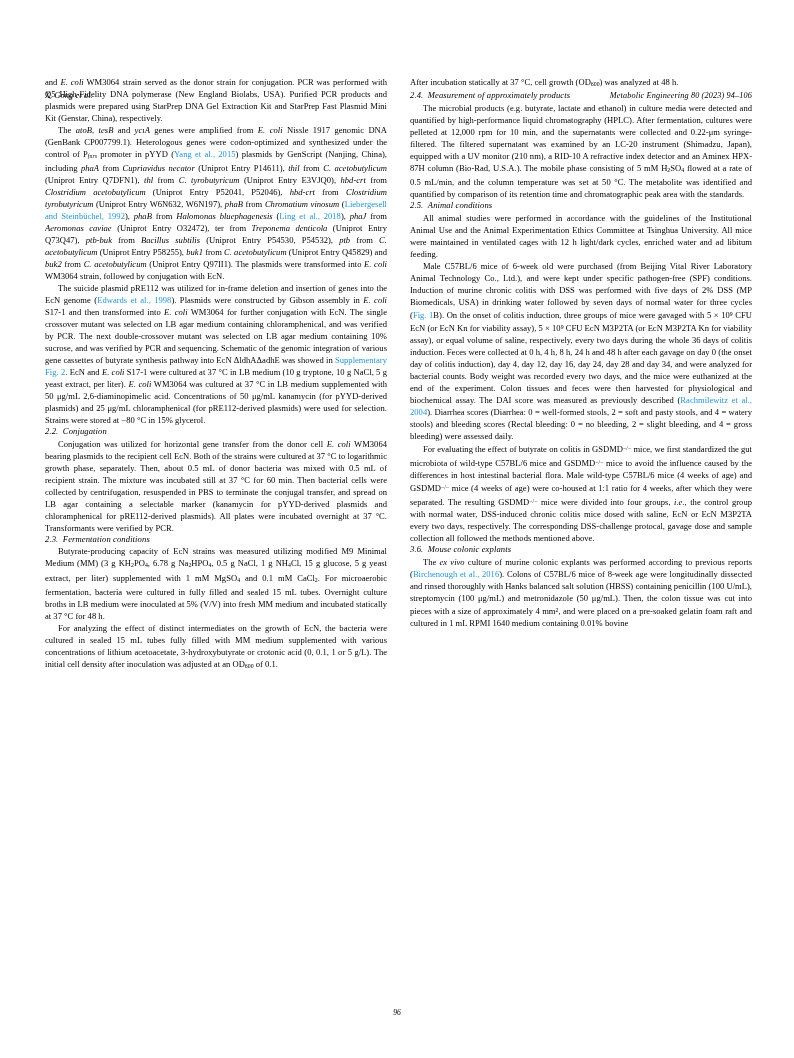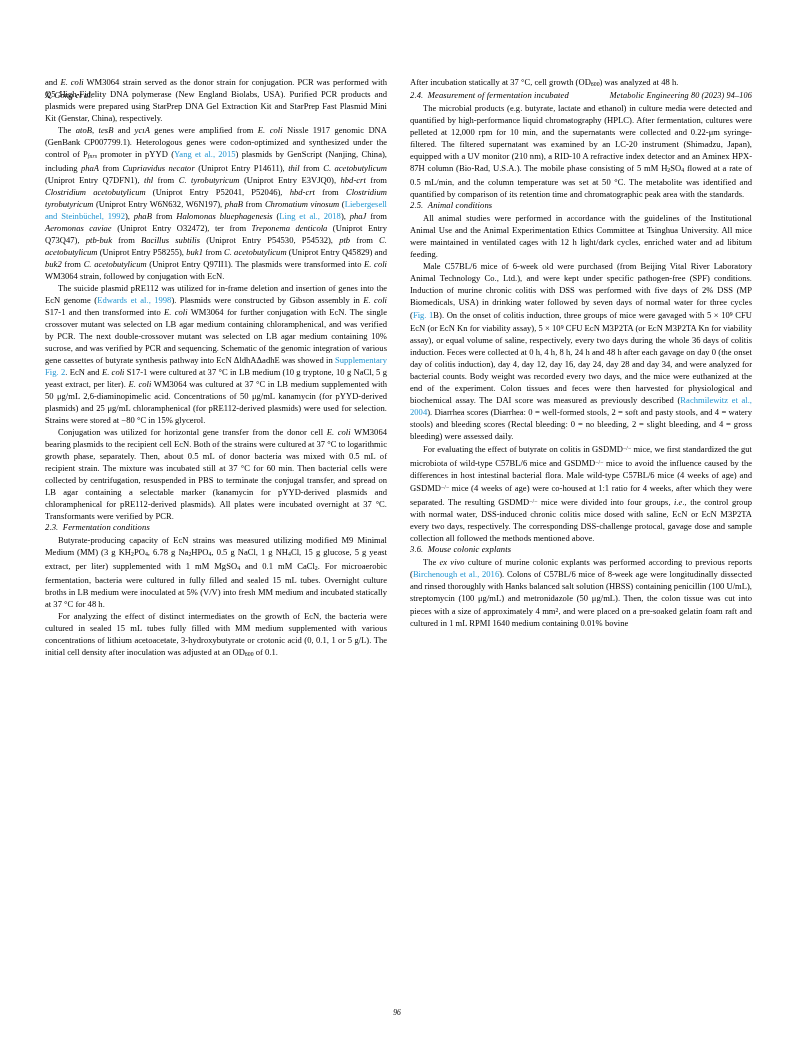--- a/index.html
+++ b/index.html
@@ -106,36 +106,37 @@
   <div class="columns">
 
     <div class="col">
 
       <p class="para"><span>and </span><i>E. coli</i><span> WM3064 strain served as the donor strain for conjugation. PCR was performed with Q5 High-Fidelity DNA polymerase (New England Biolabs, USA). Purified PCR products and plasmids were prepared using StarPrep DNA Gel Extraction Kit and StarPrep Fast Plasmid Mini Kit (Genstar, China), respectively.</span></p>
 
       <p class="para indent"><span>The </span><i>atoB</i><span>, </span><i>tesB</i><span> and </span><i>ycıA</i><span> genes were amplified from </span><i>E. coli</i><span> Nissle 1917 genomic DNA (GenBank CP007799.1). Heterologous genes were codon-optimized and synthesized under the control of P</span><sub><i>fnrs</i></sub><span> promoter in pYYD (</span><span class="ref">Yang et al., 2015</span><span>) plasmids by GenScript (Nanjing, China), including </span><i>phaA</i><span> from </span><i>Cupriavidus necator</i><span> (Uniprot Entry P14611), </span><i>thil</i><span> from </span><i>C. acetobutylicum</i><span> (Uniprot Entry Q7DFN1), </span><i>thl</i><span> from </span><i>C. tyrobutyricum</i><span> (Uniprot Entry E3VJQ0), </span><i>hbd-crt</i><span> from </span><i>Clostridium acetobutylicum</i><span> (Uniprot Entry P52041, P52046), </span><i>hbd-crt</i><span> from </span><i>Clostridium tyrobutyricum</i><span> (Uniprot Entry W6N632, W6N197), </span><i>phaB</i><span> from </span><i>Chromatium vinosum</i><span> (</span><span class="ref">Liebergesell and Steinbüchel, 1992</span><span>), </span><i>phaB</i><span> from </span><i>Halomonas bluephagenesis</i><span> (</span><span class="ref">Ling et al., 2018</span><span>), </span><i>phaJ</i><span> from </span><i>Aeromonas caviae</i><span> (Uniprot Entry O32472), ter from </span><i>Treponema denticola</i><span> (Uniprot Entry Q73Q47), </span><i>ptb-buk</i><span> from </span><i>Bacillus subtilis</i><span> (Uniprot Entry P54530, P54532), </span><i>ptb</i><span> from </span><i>C. acetobutylicum</i><span> (Uniprot Entry P58255), </span><i>buk1</i><span> from </span><i>C. acetobutylicum</i><span> (Uniprot Entry Q45829) and </span><i>buk2</i><span> from </span><i>C. acetobutylicum</i><span> (Uniprot Entry Q97II1). The plasmids were transformed into </span><i>E. coli</i><span> WM3064 strain, followed by conjugation with EcN.</span></p>
 
       <p class="para indent"><span>The suicide plasmid pRE112 was utilized for in-frame deletion and insertion of genes into the EcN genome (</span><span class="ref">Edwards et al., 1998</span><span>). Plasmids were constructed by Gibson assembly in </span><i>E. coli</i><span> S17-1 and then transformed into </span><i>E. coli</i><span> WM3064 for further conjugation with EcN. The single crossover mutant was selected on LB agar medium containing chloramphenical, and was verified by PCR. The next double-crossover mutant was selected on LB agar medium containing 10% sucrose, and was verified by PCR and sequencing. Schematic of the genomic integration of various gene cassettes of butyrate synthesis pathway into EcN ΔldhAΔadhE was showed in </span><span class="ref">Supplementary Fig. 2</span><span>. EcN and </span><i>E. coli</i><span> S17-1 were cultured at 37 °C in LB medium (10 g tryptone, 10 g NaCl, 5 g yeast extract, per liter). </span><i>E. coli</i><span> WM3064 was cultured at 37 °C in LB medium supplemented with 50 μg/mL 2,6-diaminopimelic acid. Concentrations of 50 μg/mL kanamycin (for pYYD-derived plasmids) and 25 μg/mL chloramphenical (for pRE112-derived plasmids) were used for selection. Strains were stored at −80 °C in 15% glycerol.</span></p>
 
+      <h3 class="section gap-sec-before"><span class="num">2.2.</span>&nbsp;&nbsp;<span>Conjugation</span></h3>
 
       <p class="para indent gap-sec-after"><span>Conjugation was utilized for horizontal gene transfer from the donor cell </span><i>E. coli</i><span> WM3064 bearing plasmids to the recipient cell EcN. Both of the strains were cultured at 37 °C to logarithmic growth phase, separately. Then, about 0.5 mL of donor bacteria was mixed with 0.5 mL of recipient strain. The mixture was incubated still at 37 °C for 60 min. Then bacterial cells were collected by centrifugation, resuspended in PBS to terminate the conjugal transfer, and spread on LB agar containing a selectable marker (kanamycin for pYYD-derived plasmids and chloramphenical for pRE112-derived plasmids). All plates were incubated overnight at 37 °C. Transformants were verified by PCR.</span></p>
 
       <h3 class="section gap-sec-before"><span class="num">2.3.</span>&nbsp;&nbsp;<span>Fermentation conditions</span></h3>
 
       <p class="para indent gap-sec-after"><span>Butyrate-producing capacity of EcN strains was measured utilizing modified M9 Minimal Medium (MM) (3 g KH</span><sub>2</sub><span>PO</span><sub>4</sub><span>, 6.78 g Na</span><sub>2</sub><span>HPO</span><sub>4</sub><span>, 0.5 g NaCl, 1 g NH</span><sub>4</sub><span>Cl, 15 g glucose, 5 g yeast extract, per liter) supplemented with 1 mM MgSO</span><sub>4</sub><span> and 0.1 mM CaCl</span><sub>2</sub><span>. For microaerobic fermentation, bacteria were cultured in fully filled and sealed 15 mL tubes. Overnight culture broths in LB medium were inoculated at 5% (V/V) into fresh MM medium and incubated statically at 37 °C for 48 h.</span></p>
 
       <p class="para indent"><span>For analyzing the effect of distinct intermediates on the growth of EcN, the bacteria were cultured in sealed 15 mL tubes fully filled with MM medium supplemented with various concentrations of lithium acetoacetate, 3-hydroxybutyrate or crotonic acid (0, 0.1, 1 or 5 g/L). The initial cell density after inoculation was adjusted at an OD</span><sub>600</sub><span> of 0.1.</span></p>
 
     </div>
 
     <div class="col">
 
       <p class="para"><span>After incubation statically at 37 °C, cell growth (OD</span><sub>600</sub><span>) was analyzed at 48 h.</span></p>
 
-      <h3 class="section gap-sec-before"><span class="num">2.4.</span>&nbsp;&nbsp;<span>Measurement of fermentation incubated</span></h3>
+      <h3 class="section gap-sec-before"><span class="num">2.4.</span>&nbsp;&nbsp;<span>Measurement of approximately products</span></h3>
 
       <p class="para indent gap-sec-after"><span>The microbial products (e.g. butyrate, lactate and ethanol) in culture media were detected and quantified by high-performance liquid chromatography (HPLC). After fermentation, cultures were pelleted at 12,000 rpm for 10 min, and the supernatants were collected and 0.22-μm syringe-filtered. The filtered supernatant was examined by an LC-20 instrument (Shimadzu, Japan), equipped with a UV monitor (210 nm), a RID-10 A refractive index detector and an Aminex HPX-87H column (Bio-Rad, U.S.A.). The mobile phase consisting of 5 mM H</span><sub>2</sub><span>SO</span><sub>4</sub><span> flowed at a rate of 0.5 mL/min, and the column temperature was set at 50 °C. The metabolite was identified and quantified by comparison of its retention time and chromatographic peak area with the standards.</span></p>
 
       <h3 class="section gap-sec-before"><span class="num">2.5.</span>&nbsp;&nbsp;<span>Animal conditions</span></h3>
 
       <p class="para indent gap-sec-after"><span>All animal studies were performed in accordance with the guidelines of the Institutional Animal Use and the Animal Experimentation Ethics Committee at Tsinghua University. All mice were maintained in ventilated cages with 12 h light/dark cycles, enriched water and ad libitum feeding.</span></p>
 
       <p class="para indent"><span>Male C57BL/6 mice of 6-week old were purchased (from Beijing Vital River Laboratory Animal Technology Co., Ltd.), and were kept under specific pathogen-free (SPF) conditions. Induction of murine chronic colitis with DSS was performed with five days of 2% DSS (MP Biomedicals, USA) in drinking water followed by seven days of normal water for three cycles (</span><span class="ref">Fig. 1</span><span>B). On the onset of colitis induction, three groups of mice were gavaged with 5 × 10</span><sup>9</sup><span> CFU EcN (or EcN Kn for viability assay), 5 × 10</span><sup>9</sup><span> CFU EcN M3P2TA (or EcN M3P2TA Kn for viability assay), or equal volume of saline, respectively, every two days during the whole 36 days of colitis induction. Feces were collected at 0 h, 4 h, 8 h, 24 h and 48 h after each gavage on day 0 (the onset day of colitis induction), day 4, day 12, day 16, day 24, day 28 and day 34, and were analyzed for bacterial counts. Body weight was recorded every two days, and the mice were euthanized at the end of the experiment. Colon tissues and feces were then harvested for physiological and biochemical assay. The DAI score was measured as previously described (</span><span class="ref">Rachmilewitz et al., 2004</span><span>). Diarrhea scores (Diarrhea: 0 = well-formed stools, 2 = soft and pasty stools, and 4 = watery stools) and bleeding scores (Rectal bleeding: 0 = no bleeding, 2 = slight bleeding, and 4 = gross bleeding) were assessed daily.</span></p>
 
       <p class="para indent"><span>For evaluating the effect of butyrate on colitis in GSDMD</span><sup>−/−</sup><span> mice, we first standardized the gut microbiota of wild-type C57BL/6 mice and GSDMD</span><sup>−/−</sup><span> mice to avoid the influence caused by the differences in host intestinal bacterial flora. Male wild-type C57BL/6 mice (4 weeks of age) and GSDMD</span><sup>−/−</sup><span> mice (4 weeks of age) were co-housed at 1:1 ratio for 4 weeks, after which they were separated. The resulting GSDMD</span><sup>−/−</sup><span> mice were divided into four groups, </span><i>i.e.</i><span>, the control group with normal water, DSS-induced chronic colitis mice dosed with saline, EcN or EcN M3P2TA every two days, respectively. The corresponding DSS-challenge protocal, gavage dose and sample collection all followed the methods mentioned above.</span></p>

